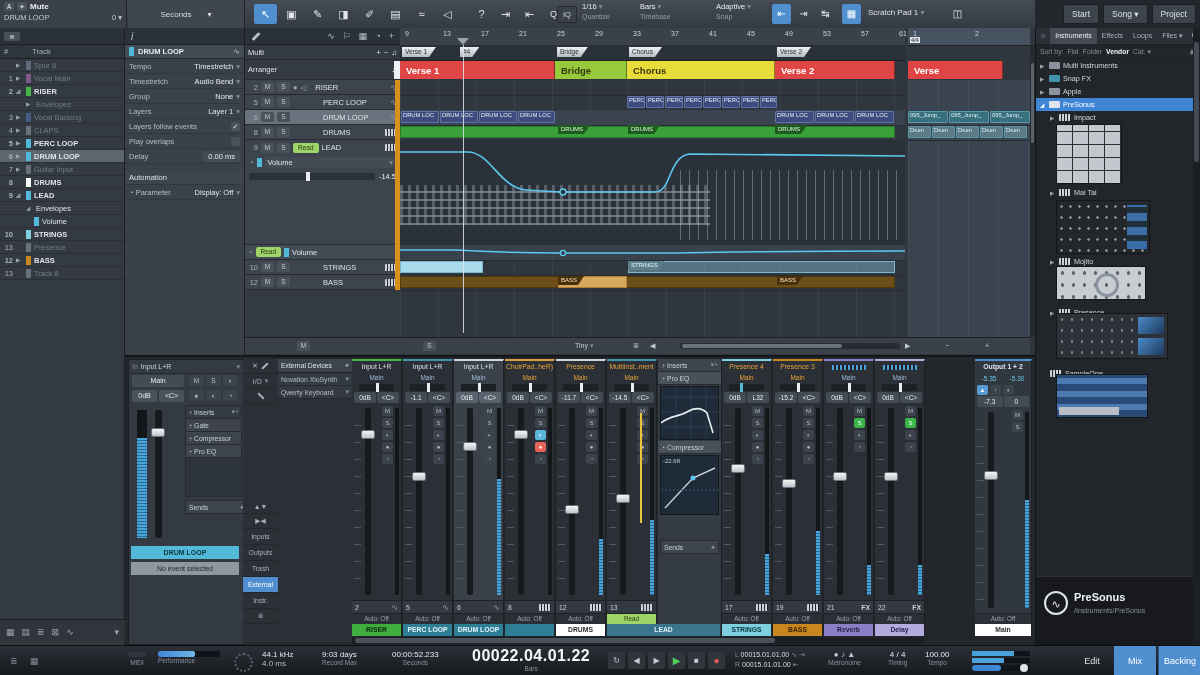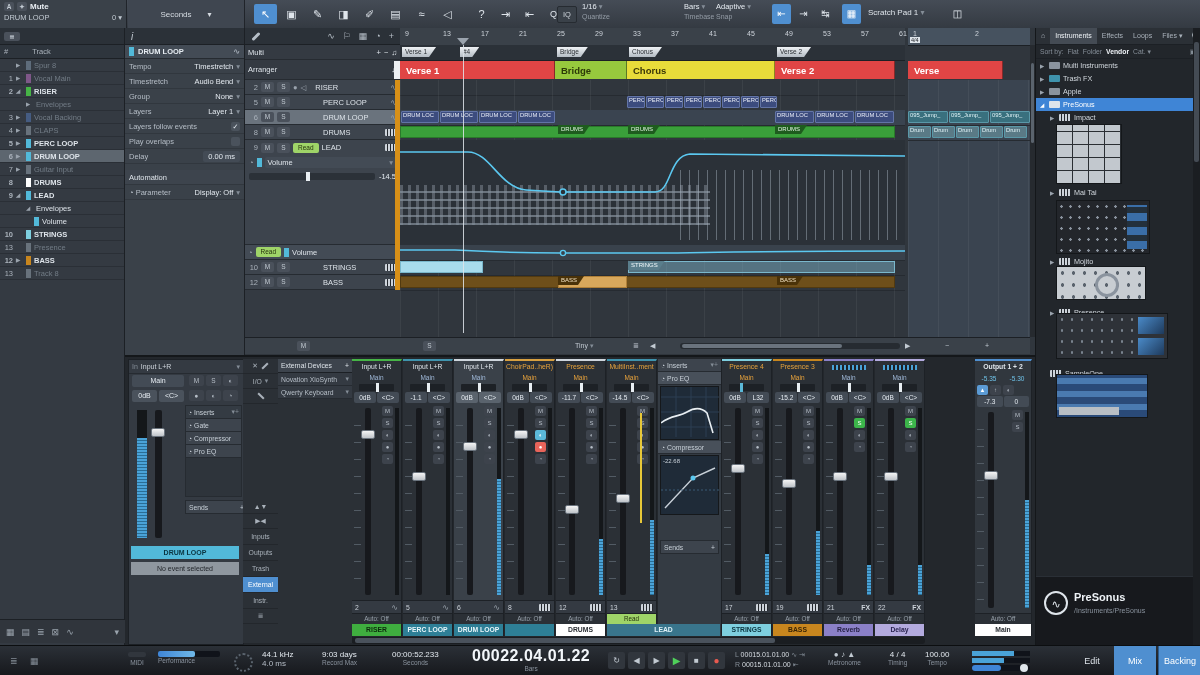--- a/index.html
+++ b/index.html
@@ -194,36 +194,41 @@
     <span class="tool" style="left:436px">◁</span>
     <span class="tool tgroup2" style="left:470px">?</span>
     <span class="tool tgroup2" style="left:494px">⇥</span>
     <span class="tool tgroup2" style="left:518px">⇤</span>
     <span class="tool tgroup2" style="left:542px;font-size:9px">Q</span>
     <span class="iq">IQ</span>
     <div class="combo" style="left:582px">
       <div class="v"><span>1/16</span> <span class="dimtx">▾</span></div>
       <div class="l">Quantize</div>
     </div>
-    <div class="combo" style="left:684px">
+    <div class="combo" style="left:640px">
       <div class="v"><span>Bars</span> <span class="dimtx">▾</span></div>
       <div class="l">Timebase</div>
     </div>
     <div class="combo" style="left:716px">
       <div class="v"><span>Adaptive</span> <span class="dimtx">▾</span></div>
       <div class="l">Snap</div>
     </div>
     <span class="scrollbtn active" style="left:772px">⇤</span>
     <span class="scrollbtn" style="left:794px">⇥</span>
     <span class="scrollbtn" style="left:816px">↹</span>
     <span class="scrollbtn active" style="left:842px">▦</span>
     <div class="abs" style="left:868px;top:8px;font-size:8px;color:#dfe5eb">
       <span>Scratch Pad 1</span> <span class="dimtx">▾</span>
     </div>
     <span class="scrollbtn" style="left:948px">◫</span>
+    <div class="tb-right">
+      <span class="pgbtn">Start</span>
+      <span class="pgbtn"><span>Song</span> ▾</span>
+      <span class="pgbtn">Project</span>
+    </div>
   </div>
 
   <div id="tracklist">
     <div class="tl-tools">
         <span class="mini" style="width:16px">≣</span>
       </div>
     <div class="tl-head">
       <span>#</span>
         <span>Track</span>
     </div>
@@ -1116,21 +1121,21 @@
       <span style="margin-left:auto">▣</span>
     </div>
     <div class="br-row">
         <span class="arr">▶</span>
         <span class="fold"></span>
         <span>Multi Instruments</span>
       </div>
     <div class="br-row">
         <span class="arr">▶</span>
         <span class="fold teal"></span>
-        <span>Trash FX</span>
+        <span>Snap FX</span>
       </div>
     <div class="br-row">
         <span class="arr">▶</span>
         <span class="fold"></span>
         <span>Apple</span>
       </div>
     <div class="br-row on">
         <span class="arr" style="color:#fff">◢</span>
         <span class="fold" style="background:#dfe5eb"></span>
         <span>PreSonus</span>

